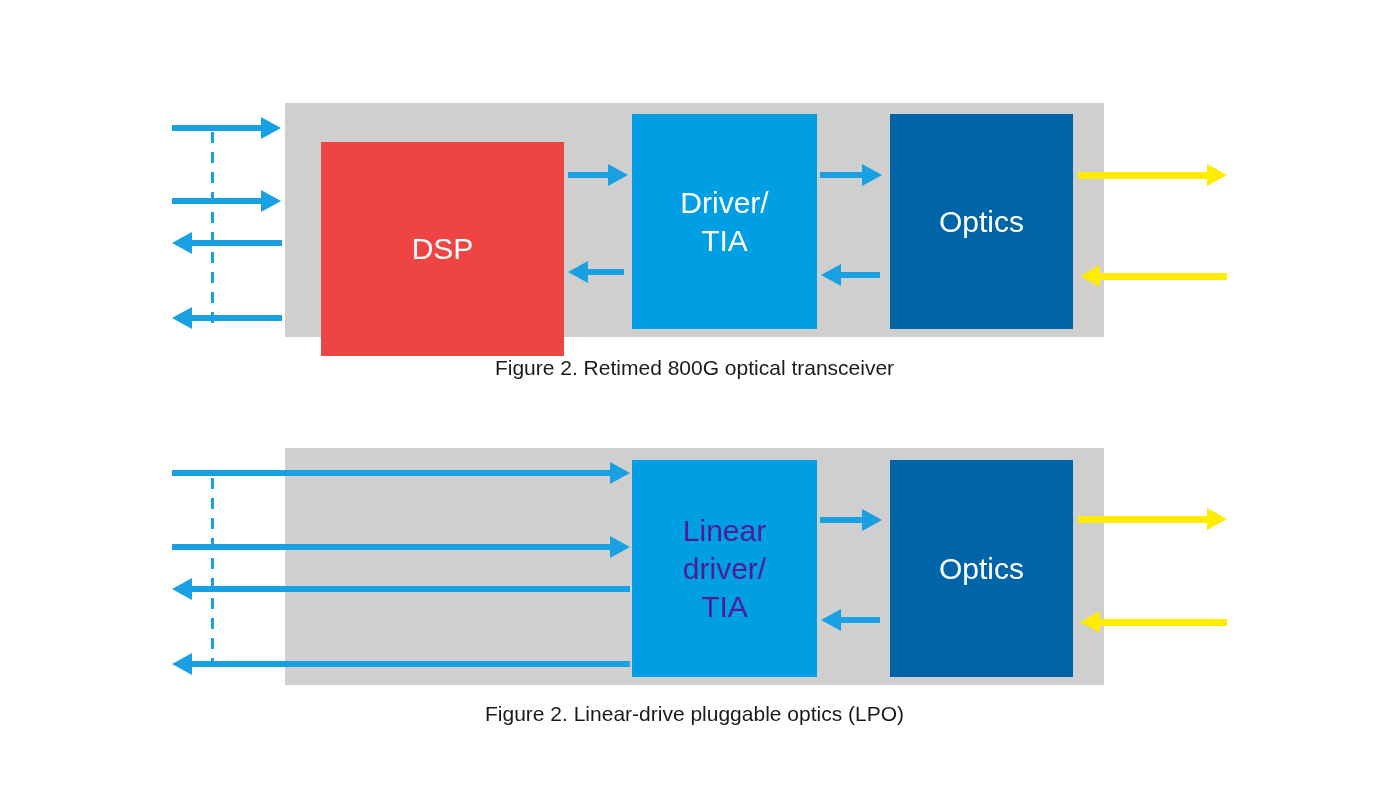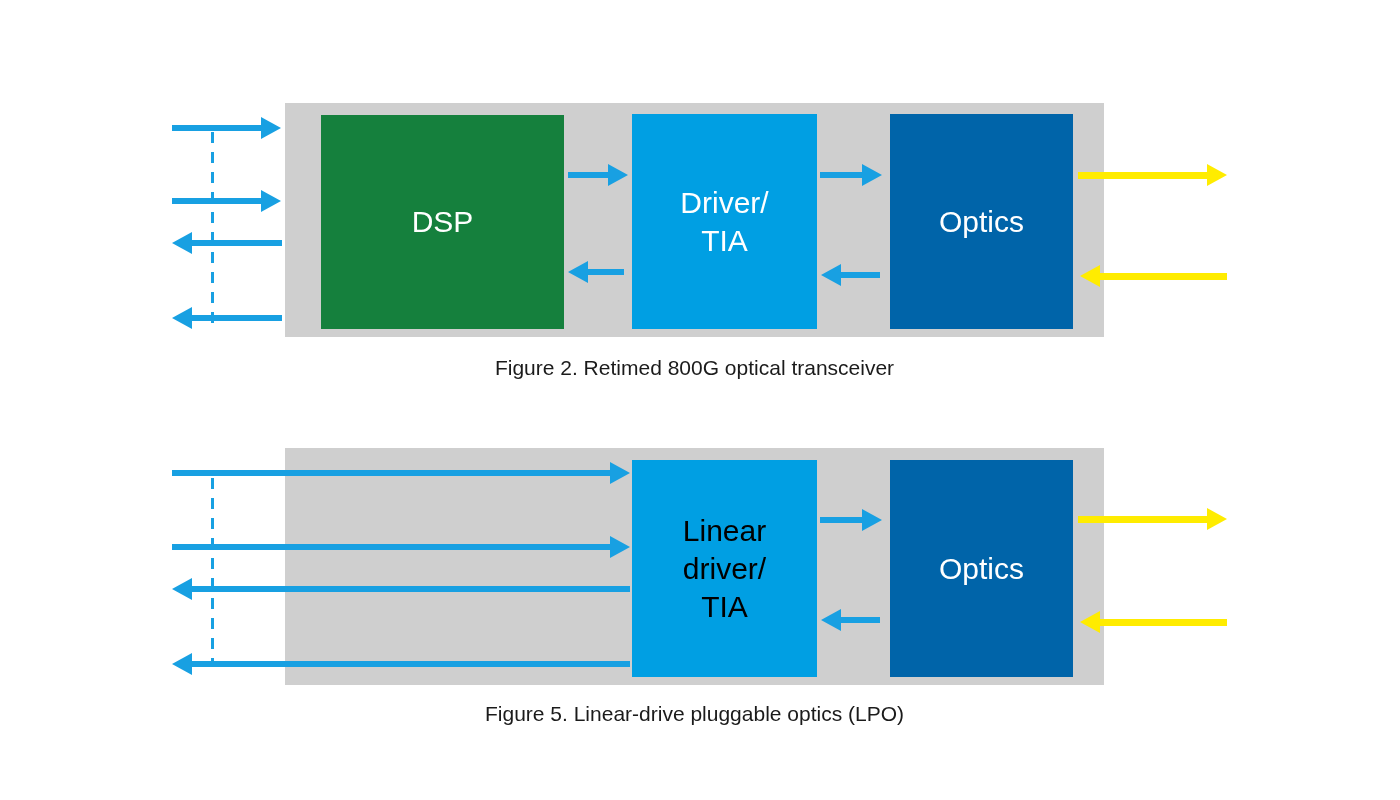--- a/index.html
+++ b/index.html
@@ -35,48 +35,48 @@
   .arrow-head{position:absolute;width:0;height:0;}
   .dashed-line{position:absolute;width:3px;z-index:4;}
 </style>
 </head>
 <body>
 
 <div id="root">
 
   <div id="fig1-panel" class="panel" style="background-color: rgb(207, 207, 207);"></div>
 
-  <div id="fig1-dsp" class="block" style="background-color: #15803d;">
+  <div id="fig1-dsp" class="block" style="background-color: #ef4444; margin-top: 27px;">
     <span class="block-label" style="color: rgb(255, 255, 255);">DSP</span>
   </div>
 
   <div id="fig1-driver" class="block" style="background-color: rgb(0, 159, 227);">
     <span class="block-label" style="color: rgb(255, 255, 255);">Driver/
 TIA</span>
   </div>
 
   <div id="fig1-optics" class="block" style="background-color: rgb(0, 100, 169);">
     <span class="block-label" style="color: rgb(255, 255, 255);">Optics</span>
   </div>
 
   <div id="fig1-caption" class="caption" style="color: rgb(27, 27, 27);">Figure 2. Retimed 800G optical transceiver</div>
 
   <div id="fig2-panel" class="panel" style="background-color: rgb(207, 207, 207);"></div>
 
   <div id="fig2-linear" class="block" style="background-color: rgb(0, 159, 227);">
-    <span class="block-label" style="color: #000000;">Linear
+    <span class="block-label" style="color: #4c1d95;">Linear
 driver/
 TIA</span>
   </div>
 
   <div id="fig2-optics" class="block" style="background-color: rgb(0, 100, 169);">
     <span class="block-label" style="color: rgb(255, 255, 255);">Optics</span>
   </div>
 
-  <div id="fig2-caption" class="caption" style="color: rgb(27, 27, 27);">Figure 5. Linear-drive pluggable optics (LPO)</div>
+  <div id="fig2-caption" class="caption" style="color: rgb(27, 27, 27);">Figure 2. Linear-drive pluggable optics (LPO)</div>
 
   <div id="arrow-layer">
       <div class="dashed-line" style="left: 211px; top: 132px; height: 192px; background-image: repeating-linear-gradient(rgb(24, 160, 226) 0px, rgb(24, 160, 226) 11px, transparent 11px, transparent 20px);"></div>
       <div class="arrow" style="left: 172px; top: 117px; width: 109px; height: 22px;">
         <div class="arrow-body" style="background-color: rgb(24, 160, 226); height: 6px; top: 8px; width: 91px; left: 0px;"></div>
         <div class="arrow-head" style="border-top: 11px solid transparent; border-bottom: 11px solid transparent; top: 0px; right: 0px; border-left: 20px solid rgb(24, 160, 226);"></div>
       </div>
       <div class="arrow" style="left: 172px; top: 190px; width: 109px; height: 22px;">
         <div class="arrow-body" style="background-color: rgb(24, 160, 226); height: 6px; top: 8px; width: 91px; left: 0px;"></div>
         <div class="arrow-head" style="border-top: 11px solid transparent; border-bottom: 11px solid transparent; top: 0px; right: 0px; border-left: 20px solid rgb(24, 160, 226);"></div>

